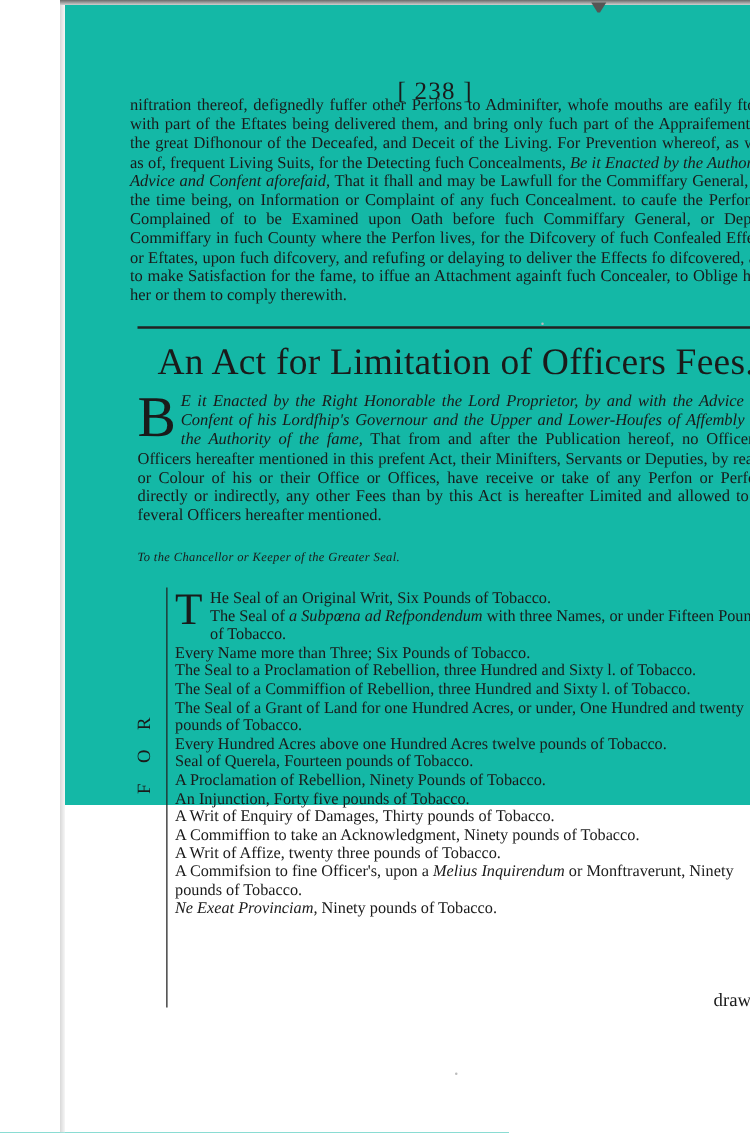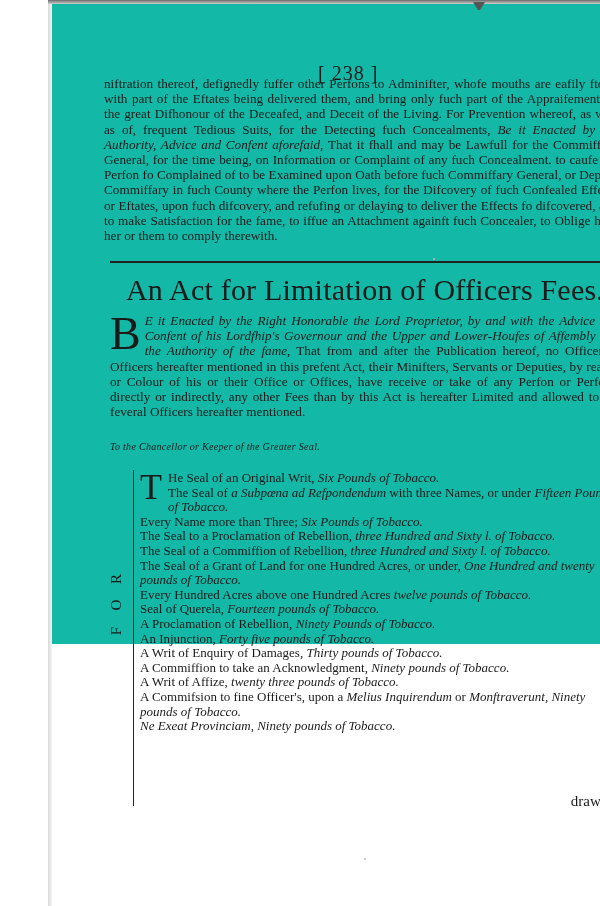--- a/index.html
+++ b/index.html
@@ -63,21 +63,21 @@
     }
     .fees-bracket {
       position: absolute; left: 85px; top: 470px; width: 0; height: 336px;
       border-left: 1.2px solid #222;
     }
     .fees-list {
       position: absolute; left: 92px; top: 471px; width: 480px;
       font-size: 13px; line-height: 14.6px;
     }
     .fee-item { margin: 0; }
-    .fee-item .amt { font-style: italic; }
+    .fee-item .amt { }
     .dropcap-t {
       float: left; font-size: 36px; line-height: 28px; margin: 2px 6px 0 0;
     }
     .side-for {
       position: absolute; left: 58px; top: 566px; width: 20px;
       font-size: 15px; line-height: 26px; text-align: center;
       transform-origin: center; 
     }
     .side-for span { display: block; transform: rotate(-90deg); }
     .catchword {
@@ -95,21 +95,21 @@
   <div class="right-edge"></div>
 
   <div class="page-number">[ 238 ]</div>
 
   <div class="text-block para1">
     <p>
       <span>niftration thereof, defignedly fuffer other Perfons to Adminifter, whofe mouths are</span>
       <span>eafily ftopt, with part of the Eftates being delivered them, and bring</span>
       <span>only fuch part of the Appraifement, to the great Difhonour of the Deceafed,</span>
       <span>and Deceit of the Living. For Prevention whereof, as well as of, frequent</span>
-      <span>Tedious Suits, for the Detecting fuch Concealments,</span>
+      <span>Living Suits, for the Detecting fuch Concealments,</span>
       <i>Be it Enacted by the Authority, Advice and Confent aforefaid,</i>
       <span>That it fhall and may be Lawfull for the Commiffary General, for the time being, on Information or Complaint of any fuch Concealment. to caufe the Perfon fo Complained of to be Examined upon Oath before fuch Commiffary General, or Deputy Commiffary in fuch County where the Perfon lives, for the Difcovery of fuch Confealed Effects or Eftates, upon fuch difcovery, and refufing or delaying to deliver the Effects fo difcovered, and to make Satisfaction for the fame, to iffue an Attachment againft fuch Concealer, to Oblige him, her or them to comply therewith.</span>
     </p>
   </div>
 
   <div class="rule"></div>
 
   <div class="act-title">An Act for Limitation of Officers Fees.</div>
 
   <div class="text-block para2">

